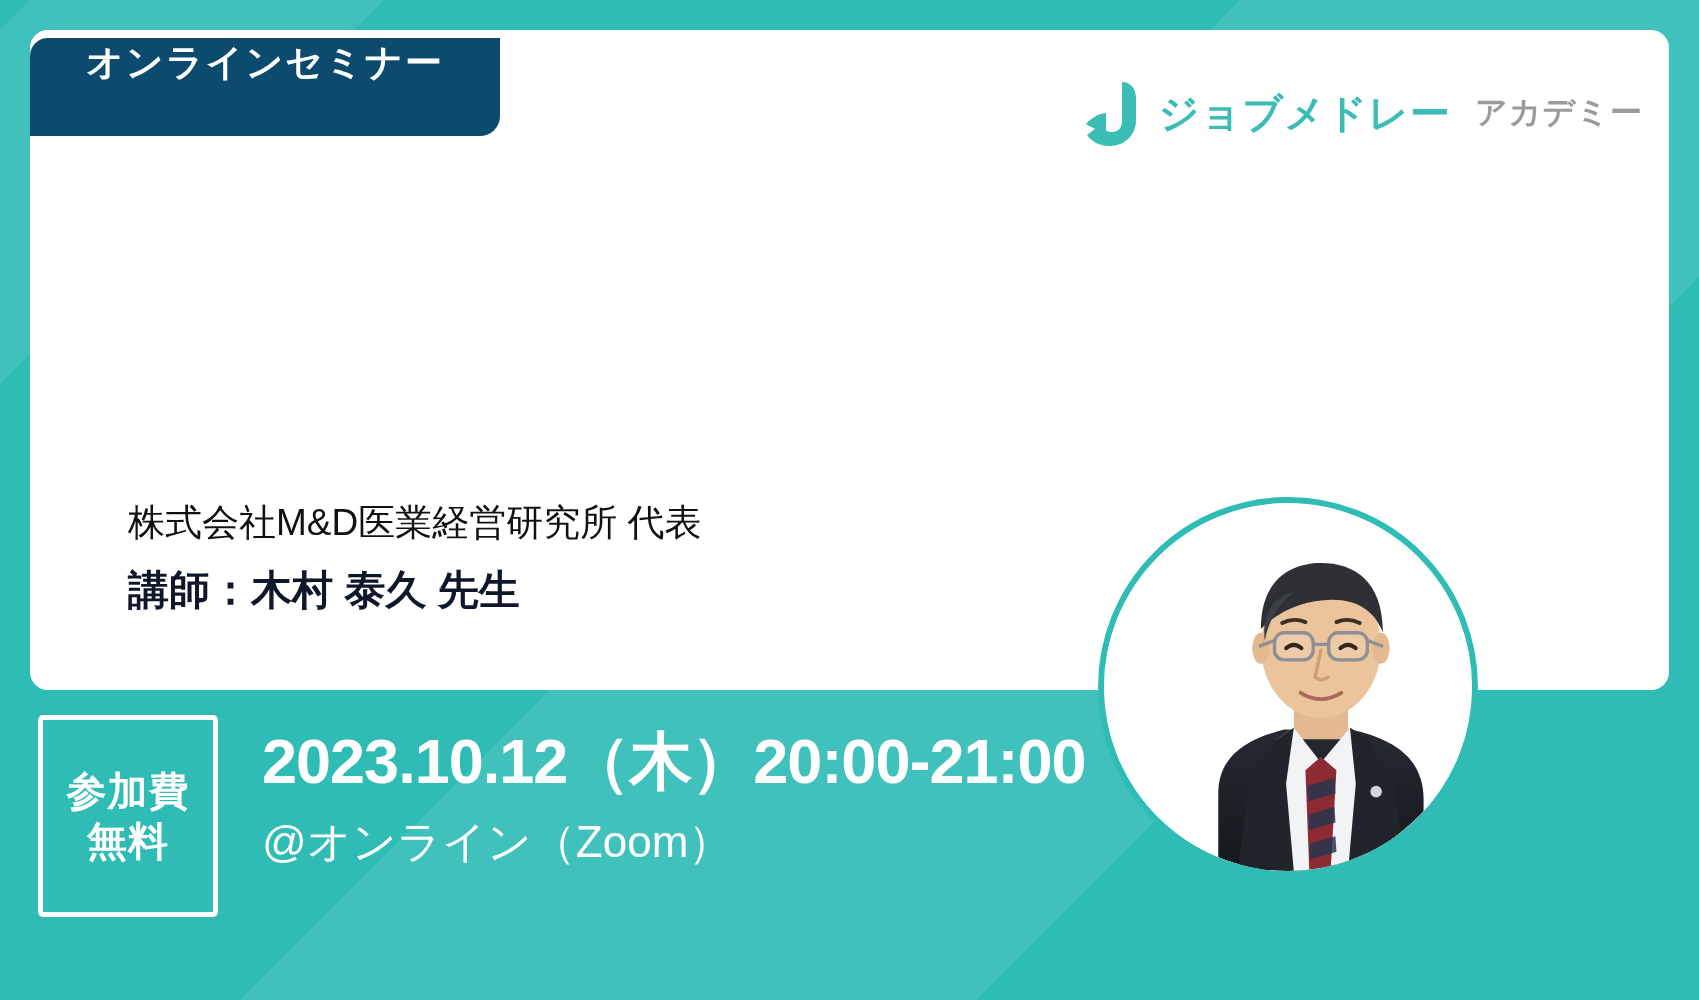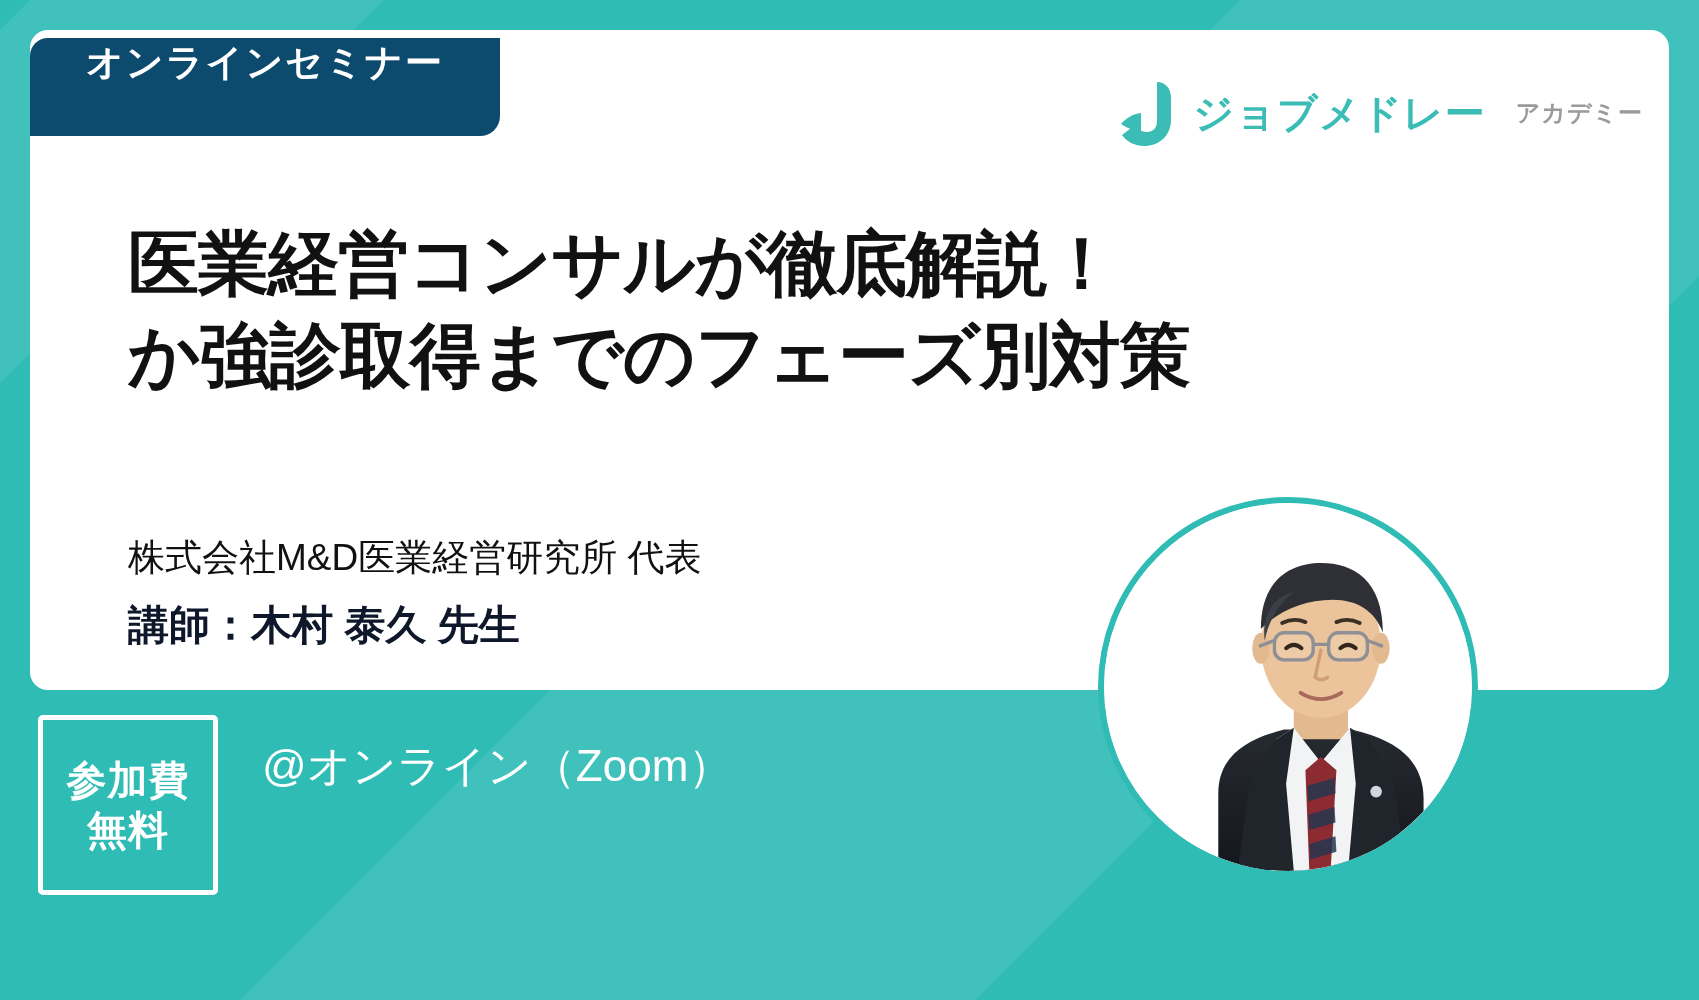--- a/index.html
+++ b/index.html
@@ -63,41 +63,41 @@
     right:56px; top:78px;
     display:flex; align-items:center; gap:18px;
     height:70px;
   }
   .logo-mark{ width:54px; height:66px; display:block; }
   .logo-word{
     font-size:40px; font-weight:bold; letter-spacing:1px;
     color:#3bbdb6; white-space:nowrap;
   }
   .logo-sub{
-    font-size:24px; font-weight:bold; letter-spacing:1px;
-    color:#9b9b9b; white-space:nowrap; margin-left:12px;
+    font-size:32px; font-weight:bold; letter-spacing:1px;
+    color:#9b9b9b; white-space:nowrap; margin-left:6px;
   }
 
   
   .title{
     position:absolute;
     left:128px; top:218px;
     color:#111111;
     font-size:71px;
     font-weight:bold;
     line-height:1.30;
     letter-spacing:-1px;
     white-space:nowrap;
   }
   .title-line{ display:block; }
 
   
   .speaker{
     position:absolute;
-    left:128px; top:529px;
+    left:128px; top:494px;
   }
   .speaker-org{
     font-size:37px;
     color:#111111;
     line-height:1.55;
     letter-spacing:0px;
     white-space:nowrap;
   }
   .speaker-name{
     font-size:41px;
@@ -117,21 +117,21 @@
     background:#ffffff;
     border:6px solid #2fbcb5;
     overflow:hidden;
   }
   .portrait-photo{ position:absolute; inset:0; }
 
   
   .fee-box{
     position:absolute;
     left:38px; top:715px;
-    width:180px; height:180px;
+    width:180px; height:202px;
     border:5px solid #ffffff;
     border-radius:5px;
     display:flex; flex-direction:column;
     align-items:center; justify-content:center;
     gap:4px;
   }
   .fee-line{
     color:#ffffff;
     font-size:40px;
     font-weight:bold;
@@ -183,24 +183,20 @@
     <span class="logo-mark-wrap">
       <svg class="logo-mark" viewBox="0 0 54 66" xmlns="http://www.w3.org/2000/svg" aria-hidden="true">
         <path d="M36 2 C44 2 50 8 50 18 L50 40 C50 56 38 66 23 66 C14 66 6 62 1 55 L14 45 C17 50 21 52 26 52 C32 52 36 48 36 41 Z" fill="#3bbdb6"></path>
         <path d="M0 44 C5 38 12 34 20 33 L20 51 C13 51 6 48 0 44 Z" fill="#3bbdb6"></path>
       </svg>
     </span>
     <span class="logo-word">ジョブメドレー</span>
     <span class="logo-sub">アカデミー</span>
   </div>
 
-  <h1 class="title">
-    <span class="title-line">医業経営コンサルが徹底解説！</span>
-    <span class="title-line">か強診取得までのフェーズ別対策</span>
-  </h1>
 
   <div class="speaker">
     <div class="speaker-org">株式会社M&amp;D医業経営研究所 代表</div>
     <div class="speaker-name">講師：木村 泰久 先生</div>
   </div>
 
   <div class="portrait">
     <svg class="portrait-photo" viewBox="0 0 380 380" xmlns="http://www.w3.org/2000/svg" aria-hidden="true">
       <defs>
         <clipPath id="circleclip">
@@ -259,16 +255,17 @@
       </g>
     </svg>
   </div>
 
   <div class="fee-box">
     <span class="fee-line">参加費</span>
     <span class="fee-line">無料</span>
   </div>
 
   <div class="datetime-block">
+    <div class="datetime">2023.10.12（木）20:00-21:00</div>
     <div class="venue">@オンライン（Zoom）</div>
   </div>
 
 </div>
 
 </body></html>

